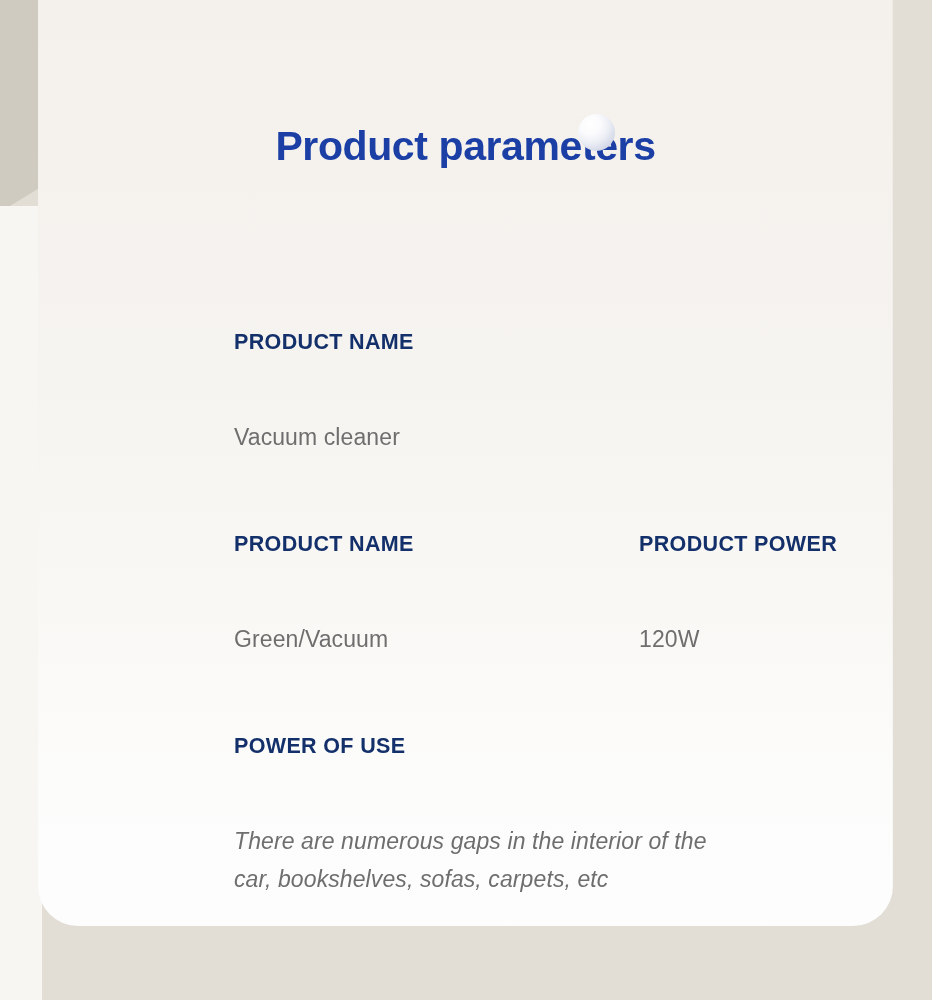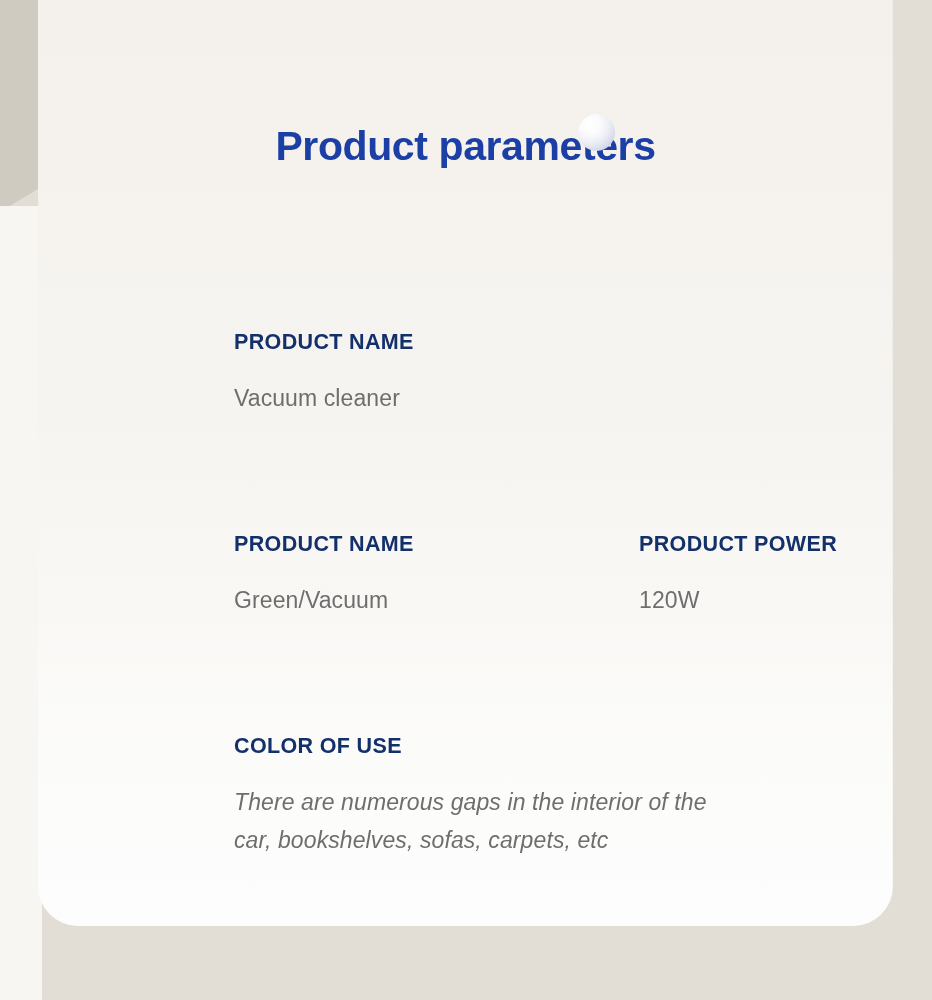--- a/index.html
+++ b/index.html
@@ -110,21 +110,21 @@
   }
   .field-label {
     font-size: 21.5px;
     font-weight: bold;
     letter-spacing: 0.35px;
     color: #13306b;
     line-height: 1.15;
     white-space: nowrap;
   }
   .field-value {
-    margin-top: 25px;
+    margin-top: 64px;
     font-size: 23px;
     font-weight: normal;
     color: #6e6e6e;
     line-height: 1.65;
     letter-spacing: 0.1px;
   }
   .field-value.multiline {
     max-width: 620px;
     white-space: pre-line;
     font-style: italic;
@@ -161,19 +161,19 @@
       <div class="field-label">PRODUCT NAME</div>
       <div class="field-value">Green/Vacuum</div>
     </div>
 
     <div class="field f-power">
       <div class="field-label">PRODUCT POWER</div>
       <div class="field-value">120W</div>
     </div>
 
     <div class="field f-scope">
-      <div class="field-label">COLOR OF USE</div>
+      <div class="field-label">POWER OF USE</div>
       <div class="field-value multiline">There are numerous gaps in the interior of the
 car, bookshelves, sofas, carpets, etc</div>
     </div>
 
   </div>
 </div>
 
 </body></html>

